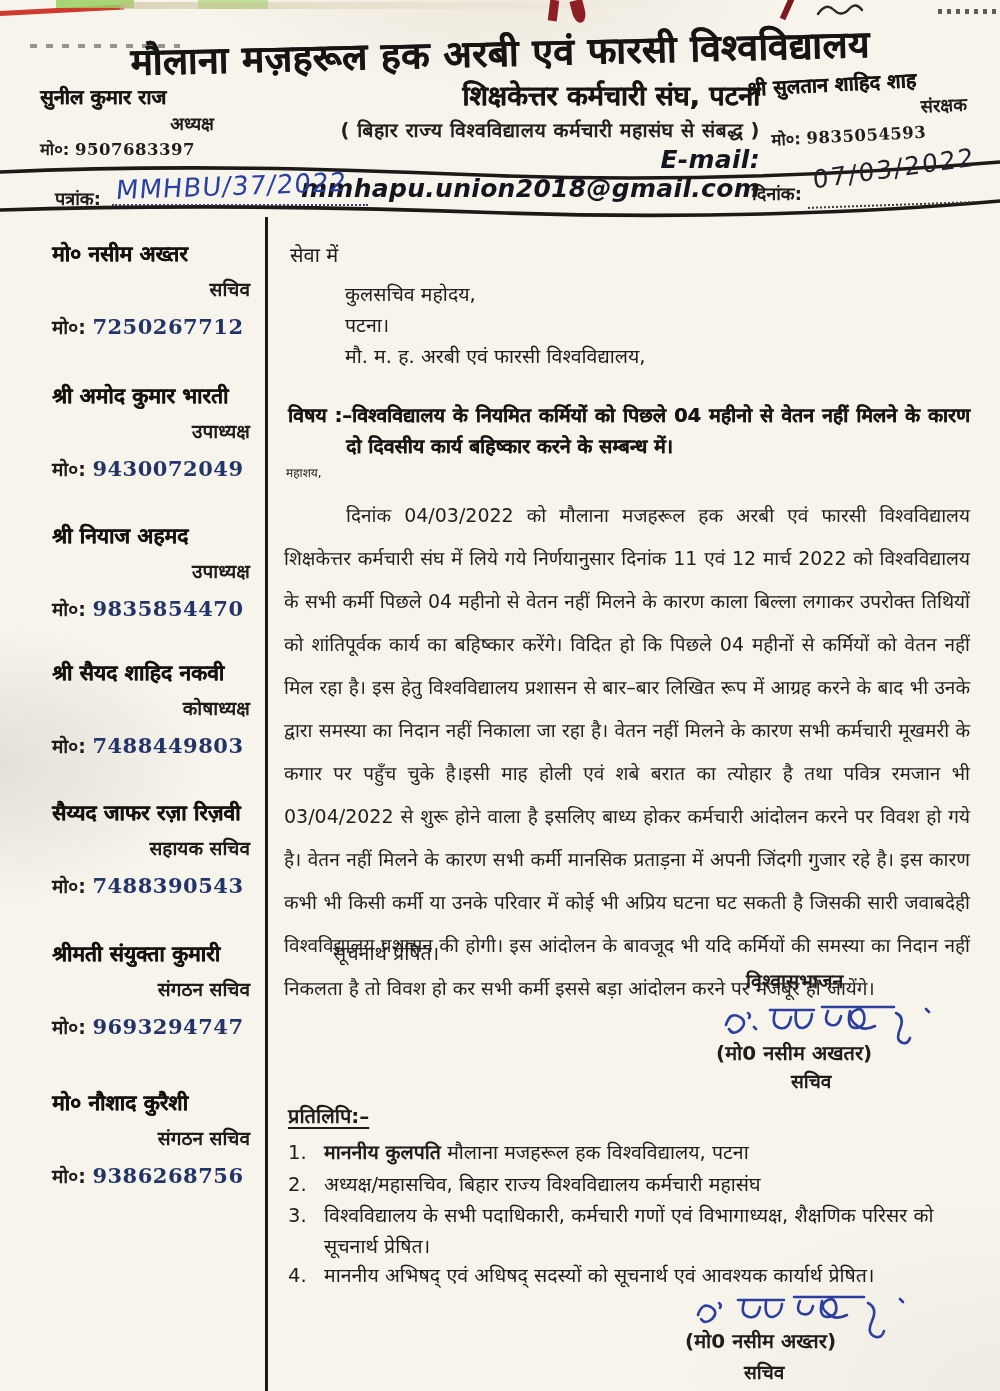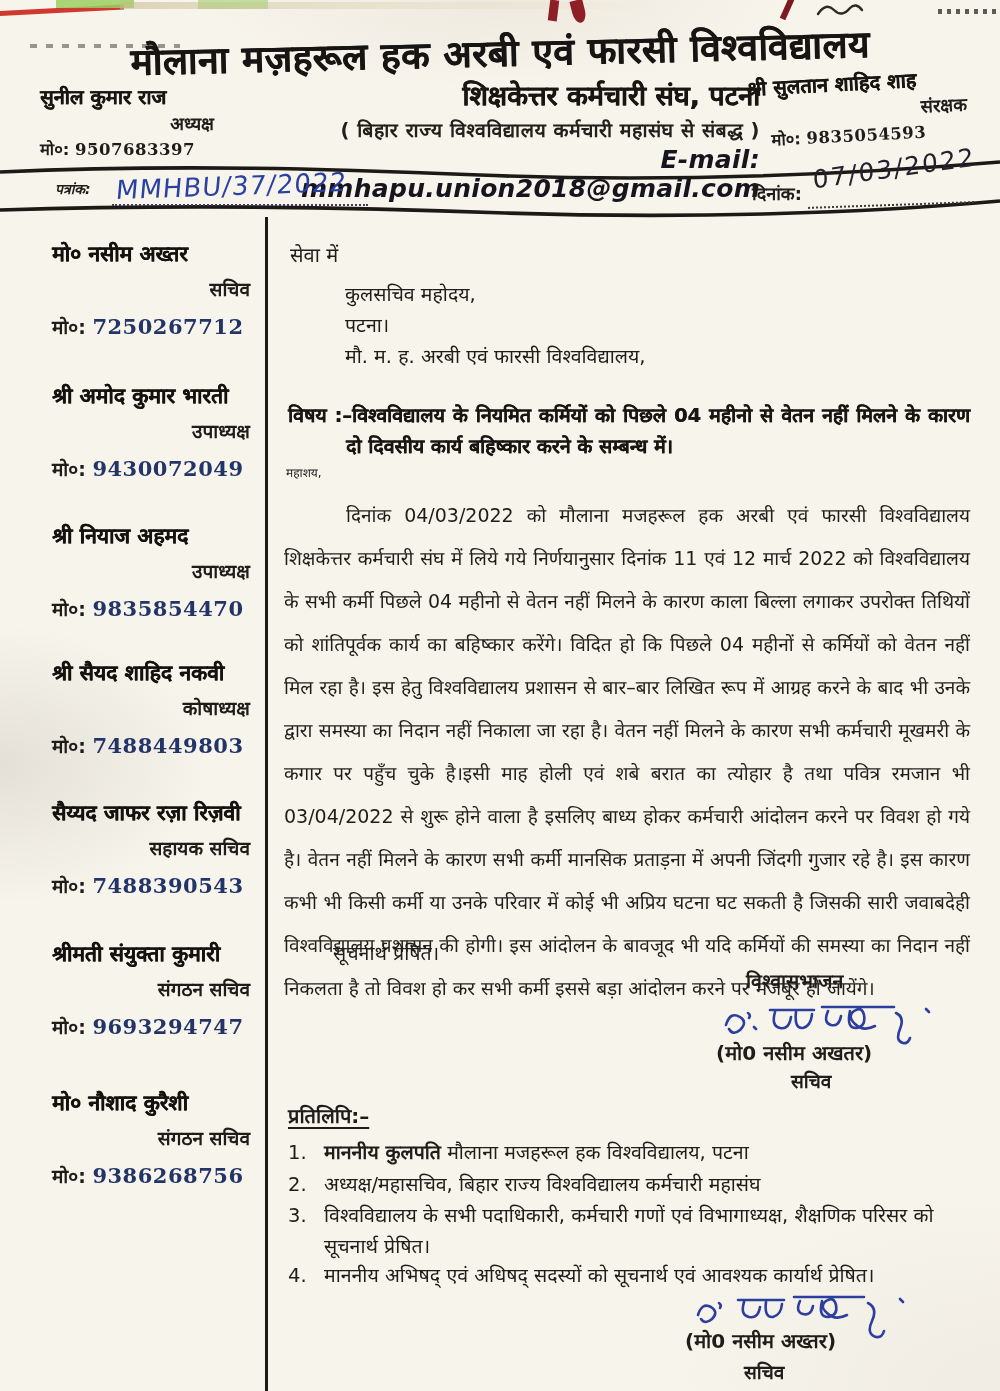--- a/index.html
+++ b/index.html
@@ -49,21 +49,21 @@
   .officer-left  { left:40px; top:84px; width:180px; }
   .officer-right { left:748px; top:70px; width:225px; transform:rotate(-3deg); }
   .off-name  { font-size:20px; font-weight:800; color:#181512; text-shadow:.4px 0 0 currentColor; }
   .off-desg  { font-size:18px; font-weight:700; text-align:right; padding-right:6px; margin-top:2px; }
   .off-phone { font-size:16.5px; font-weight:700; margin-top:4px; }
   .officer-right .off-phone { padding-left:22px; }
   .num { font-family:"DejaVu Serif", serif; letter-spacing:.5px; }
 
   
   .band-svg { left:0; top:160px; }
-  .ref-label  { left:55px;  top:179px; font-size:14px; font-weight:800;font-style:italic; }
+  .ref-label  { left:55px;  top:186px; font-size:18px; font-weight:800; }
   .ref-value  { left:116px; top:171px; font-size:26px; color:#2a41a4; letter-spacing:1px;
                 transform:rotate(-2deg) skewX(-7deg); font-weight:400; }
   .ref-dots   { left:112px; top:204px; width:256px; border-bottom:2px dotted #3f3b63; }
   .date-label { left:752px; top:181px; font-size:18px; font-weight:800; }
   .date-value { left:812px; top:154px; font-size:25px; color:#23222e; letter-spacing:2px;
                 transform:rotate(-8deg) skewX(-5deg); }
   .date-dots  { left:808px; top:204px; width:166px; border-bottom:2px dotted #3a3a3a; transform:rotate(-2deg); }
 
   .v-divider { left:265px; top:217px; width:3px; height:1174px; background:#1c1916; }
 

